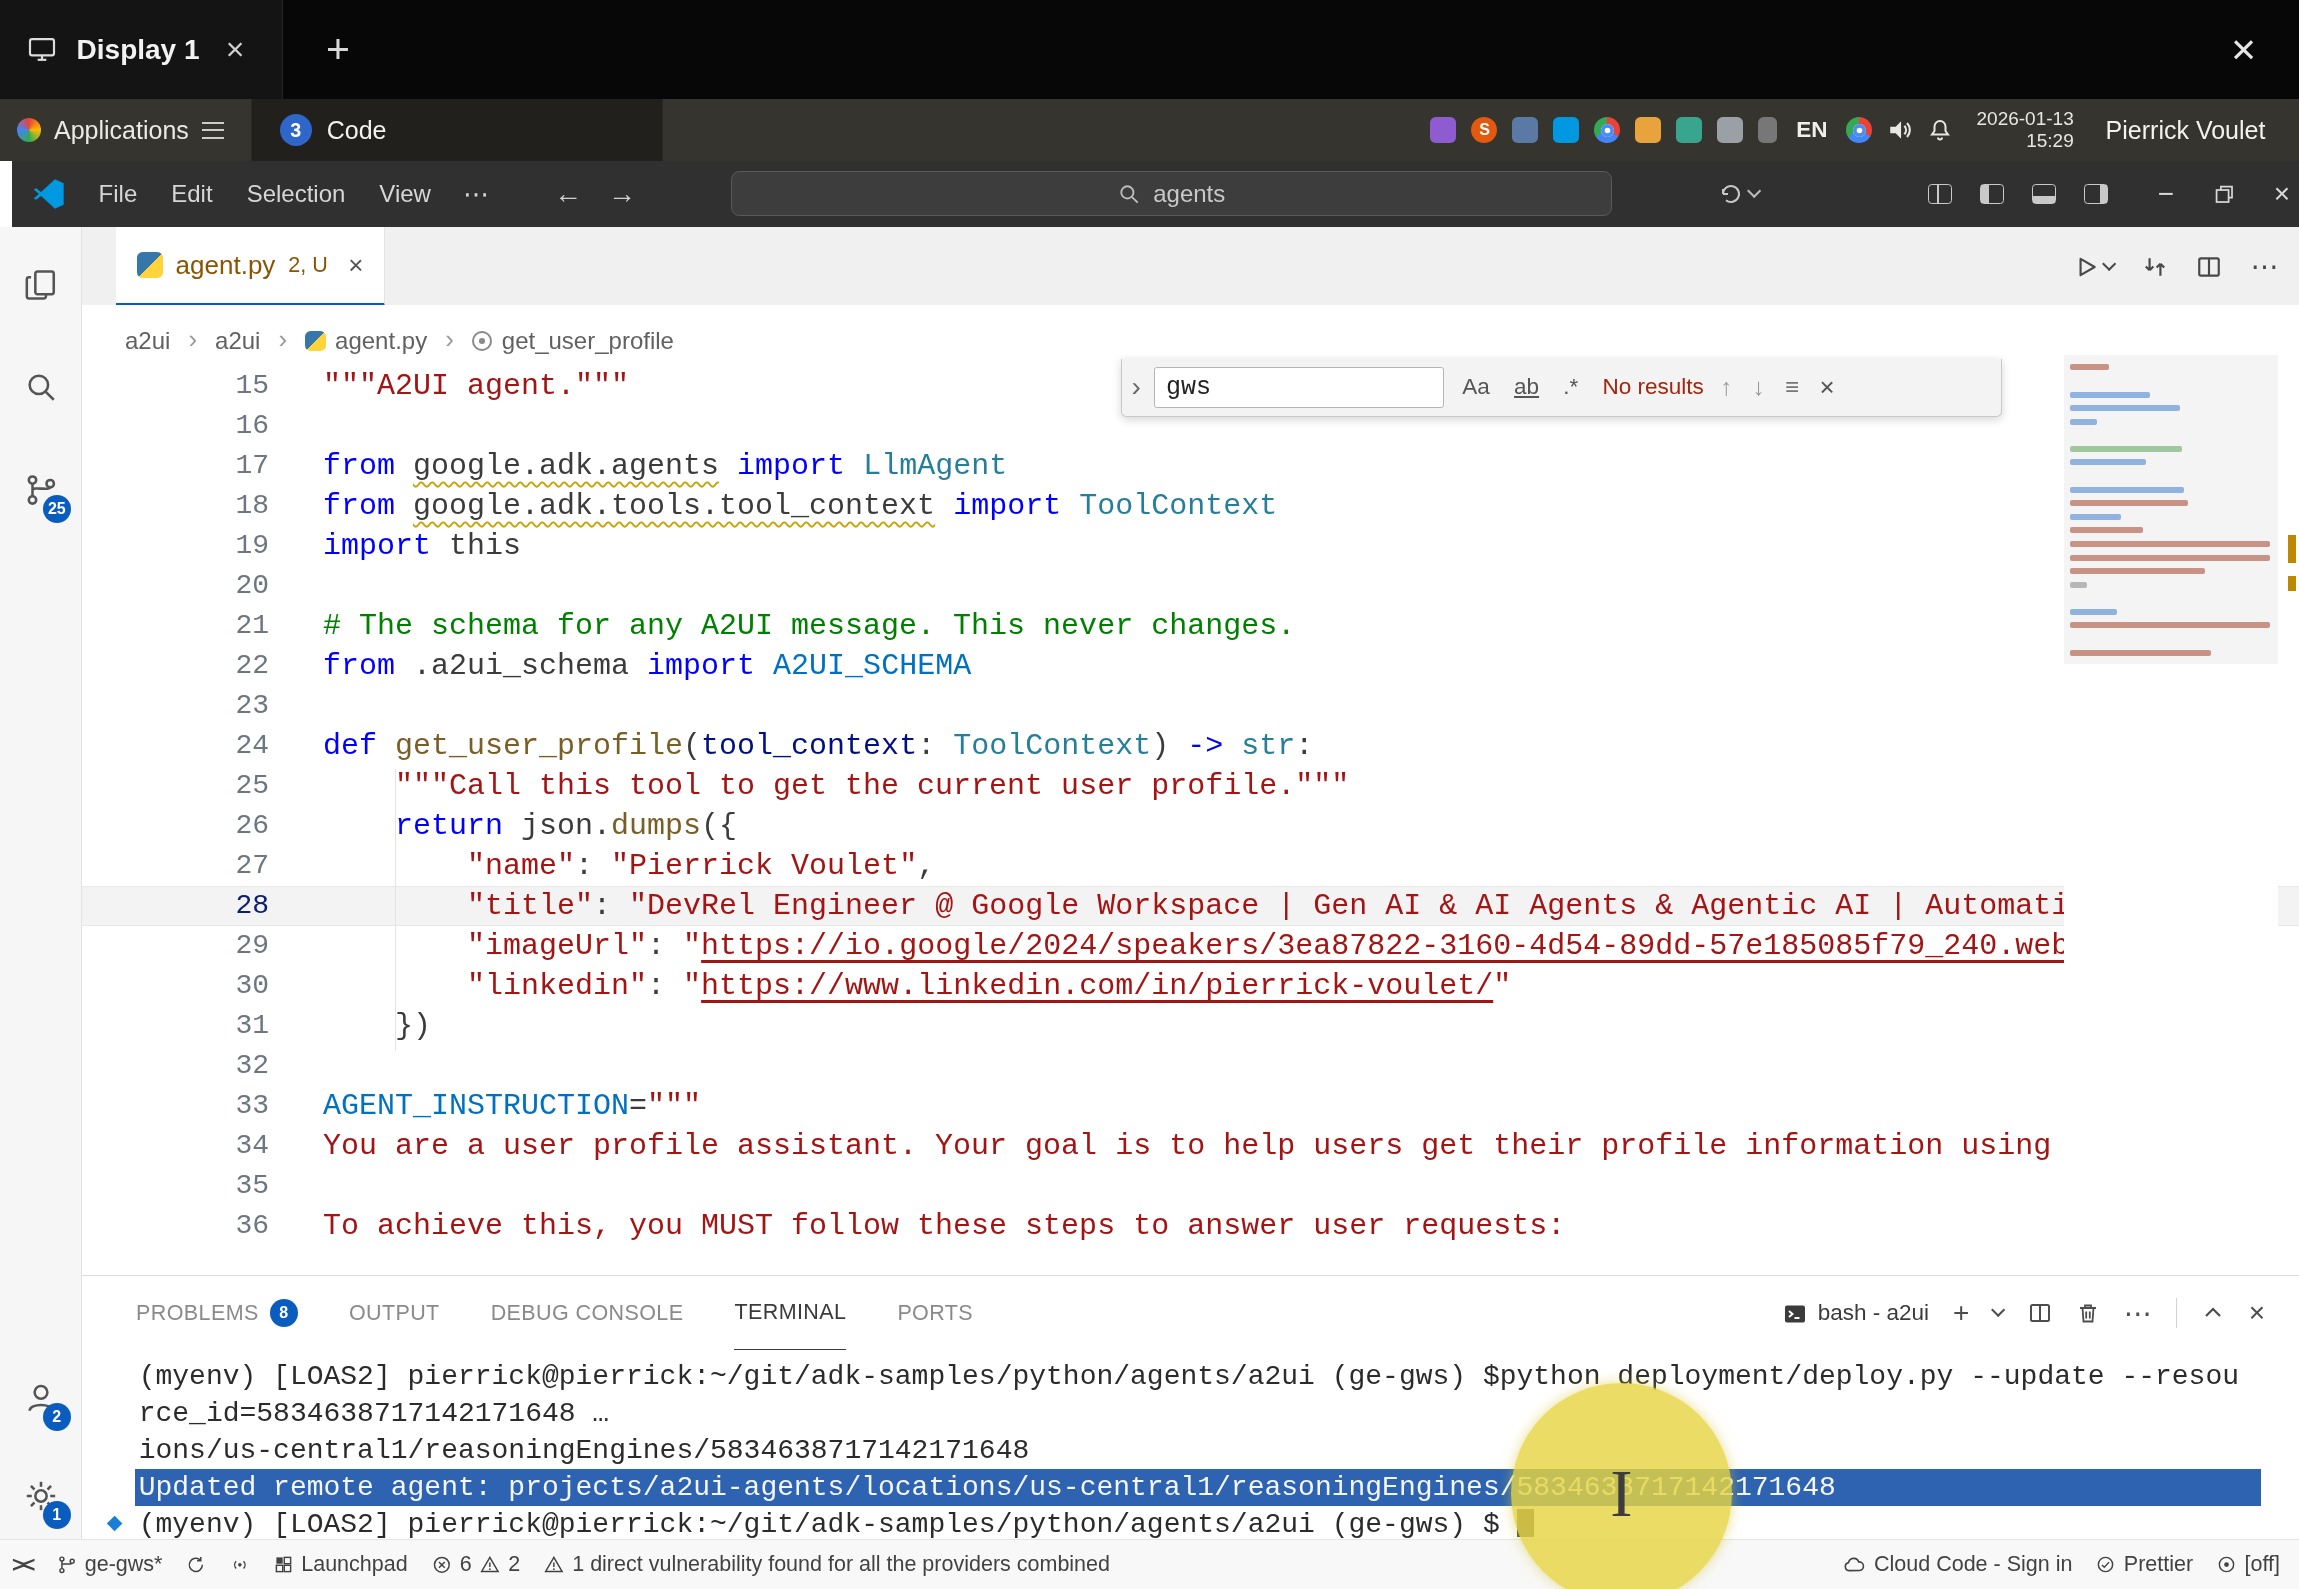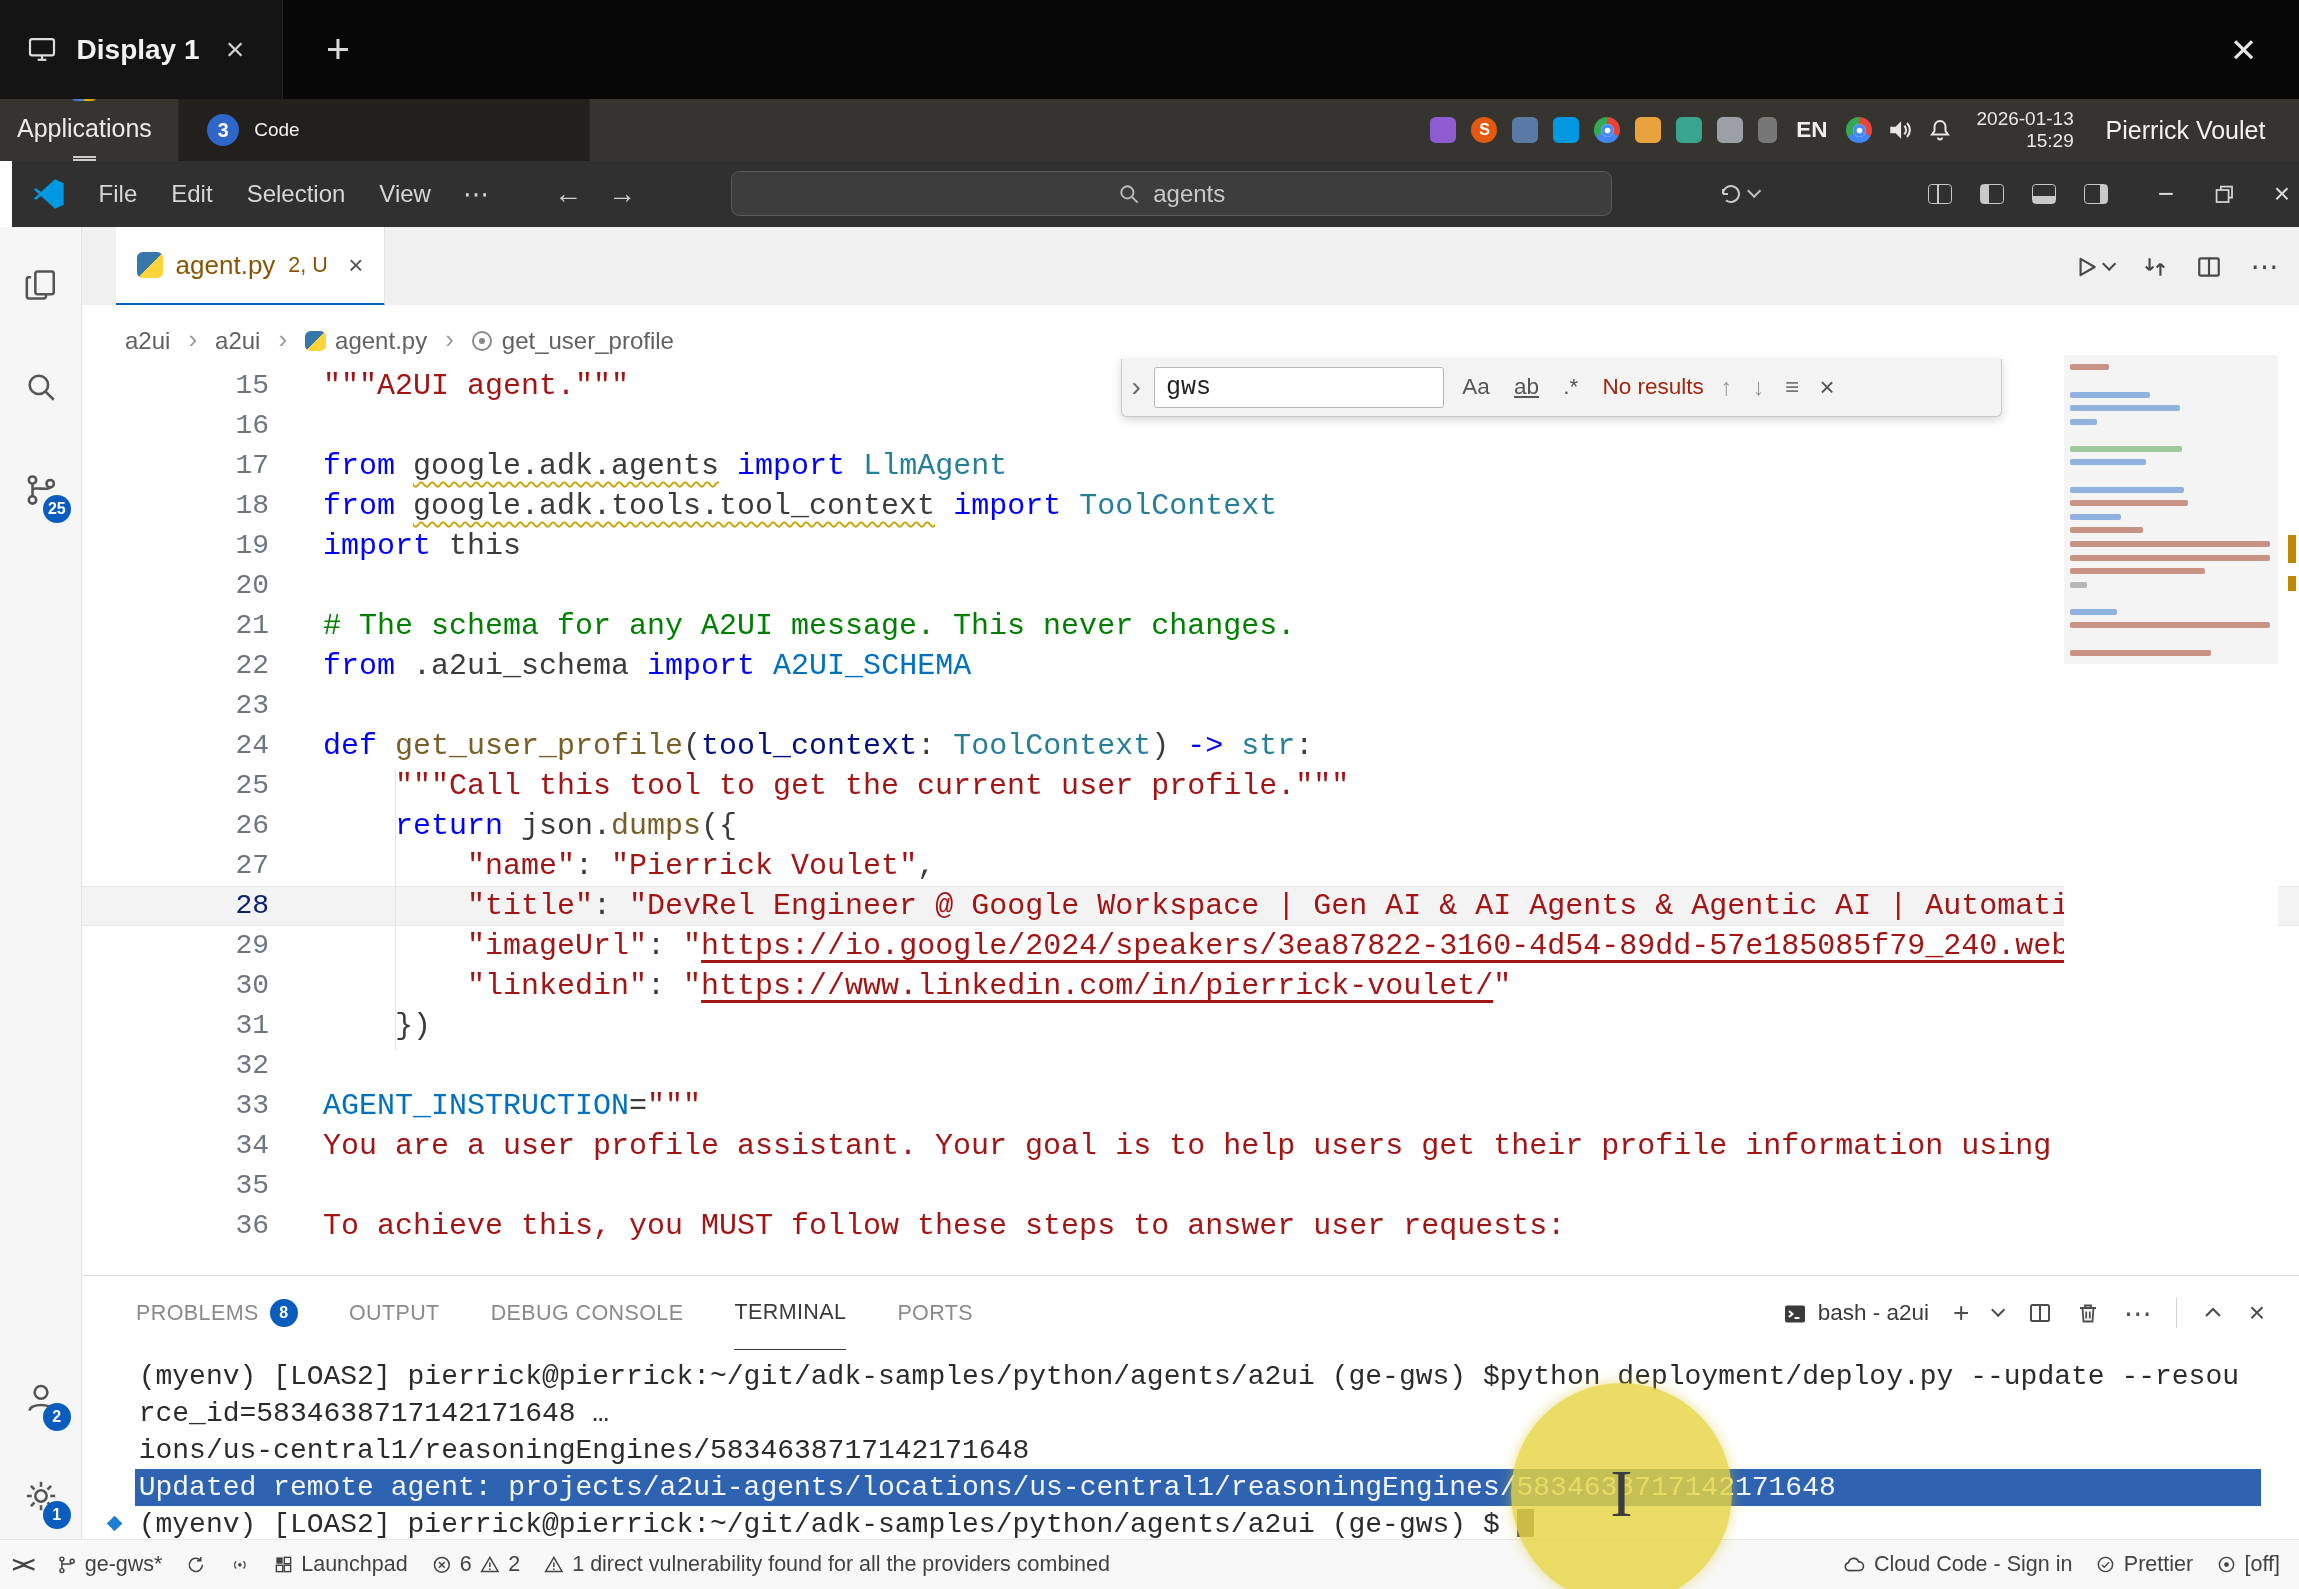--- a/index.html
+++ b/index.html
@@ -13,31 +13,31 @@
   .dtab{display:flex;align-items:center;gap:20.6px;height:99px;padding:0 32px 0 28px;
     background:#141414;border-right:0.9px solid #262626;}
   .dtab-label{font-size:28px;font-weight:700;color:#f2f2f2;}
   .dtab-close{font-size:32px;color:#cfcfcf;padding:0 5.6px;}
   .dnew{font-size:41px;color:#d8d8d8;margin-left:43px;font-weight:300;}
   .dwin-close{margin-left:auto;margin-right:43px;font-size:43px;color:#e6e6e6;}
 
   
   #taskbar{position:absolute;left:0;top:99px;width:2299px;height:62px;background:#36342f;
     display:flex;align-items:center;color:#eceae6;}
-  .apps{display:flex;align-items:center;gap:13px;padding:0 17px;height:62px;flex-direction:column;}
+  .apps{display:flex;align-items:center;gap:13px;padding:0 17px;height:62px;}
   .apps-logo{width:24px;height:24px;border-radius:50%;
     background:conic-gradient(#e94435,#fbbc05,#34a853,#4285f4,#e94435);}
   .apps-label{font-size:25px;}
   .burger{width:22.5px;height:17px;border-top:2.8px solid #cfcdc8;border-bottom:2.8px solid #cfcdc8;position:relative;}
   .burger::after{content:"";position:absolute;left:0;right:0;top:5.2px;height:2.8px;background:#cfcdc8;}
   .winbtn{display:flex;align-items:center;gap:15px;height:62px;padding:0 28px;margin-left:9.4px;
     background:rgba(0,0,0,.38);border-left:0.9px solid #2a2925;border-right:0.9px solid #2a2925;min-width:412px;}
   .winbadge{width:32px;height:32px;border-radius:50%;background:#2e66c9;color:#fff;font-size:19.7px;
     display:flex;align-items:center;justify-content:center;font-weight:700;}
-  .winbtn-label{font-size:19px;color:#f3f2ef;}
+  .winbtn-label{font-size:25px;color:#f3f2ef;}
   #tray{margin-left:auto;display:flex;align-items:center;gap:15px;padding-right:13px;}
   .ticon{width:26px;height:26px;border-radius:5.6px;display:flex;align-items:center;justify-content:center;}
   .tround{border-radius:50%;}
   .chrome-ic{border-radius:50%;background:conic-gradient(#ea4335 0 33%,#4285f4 33% 66%,#34a853 66% 100%);position:relative;}
   .chrome-ic::after{content:"";position:absolute;left:6.6px;top:6.6px;width:13px;height:13px;border-radius:50%;
     background:#fff;box-shadow:inset 0 0 0 3.7px #4c8bf5;}
   .lang{font-size:22.5px;font-weight:700;color:#f0efec;margin:0 3.7px;}
   .clock{display:flex;flex-direction:column;align-items:flex-end;line-height:22.5px;font-size:19px;color:#e8e7e3;margin:0 9.4px;}
   .username{font-size:25px;margin:0 20.6px 0 7.5px;color:#f3f2ef;}
 

